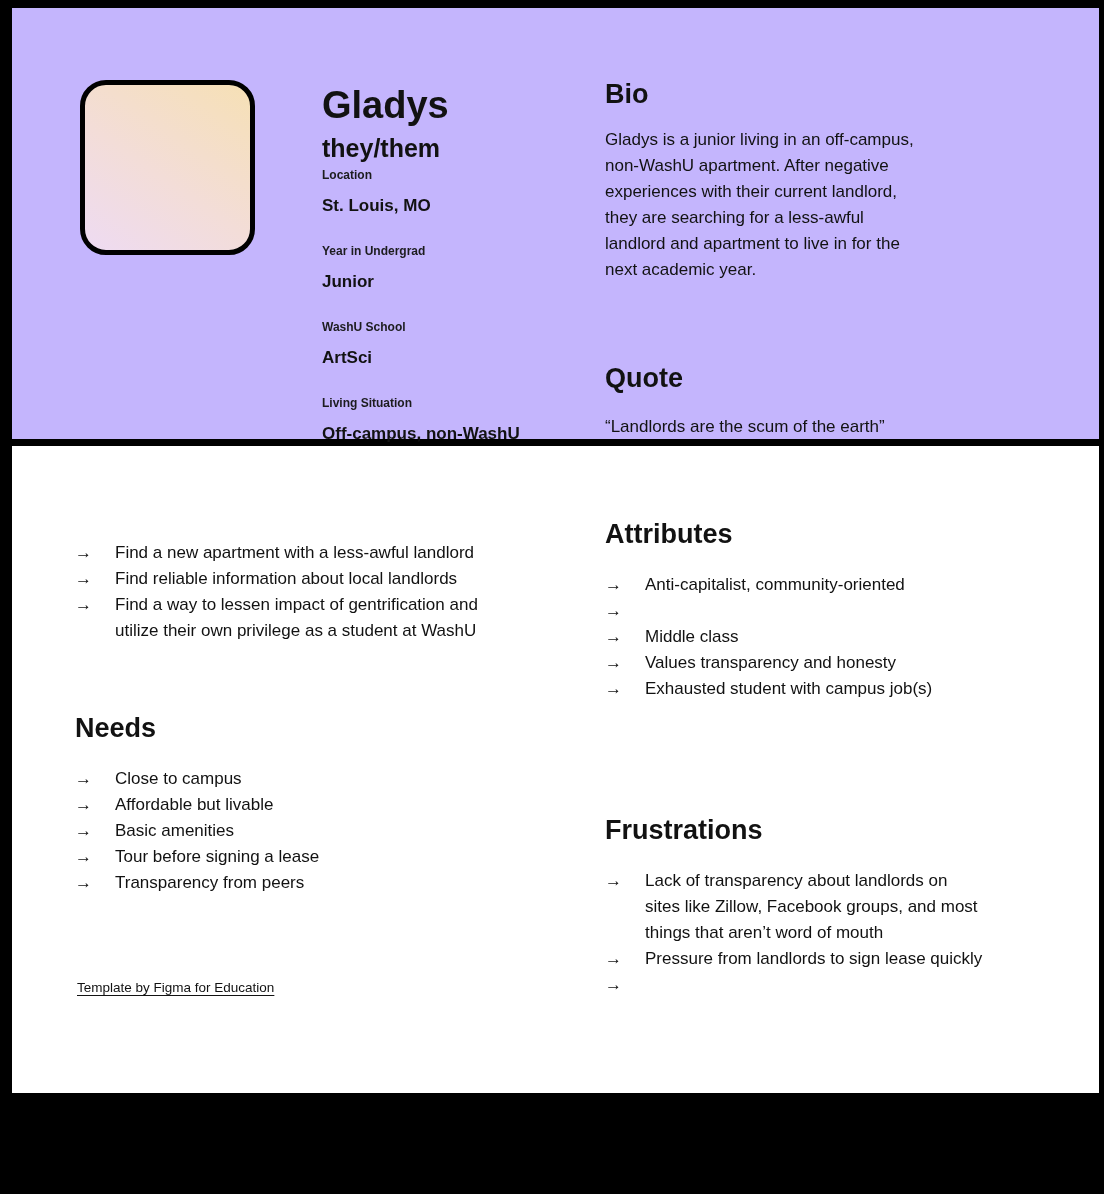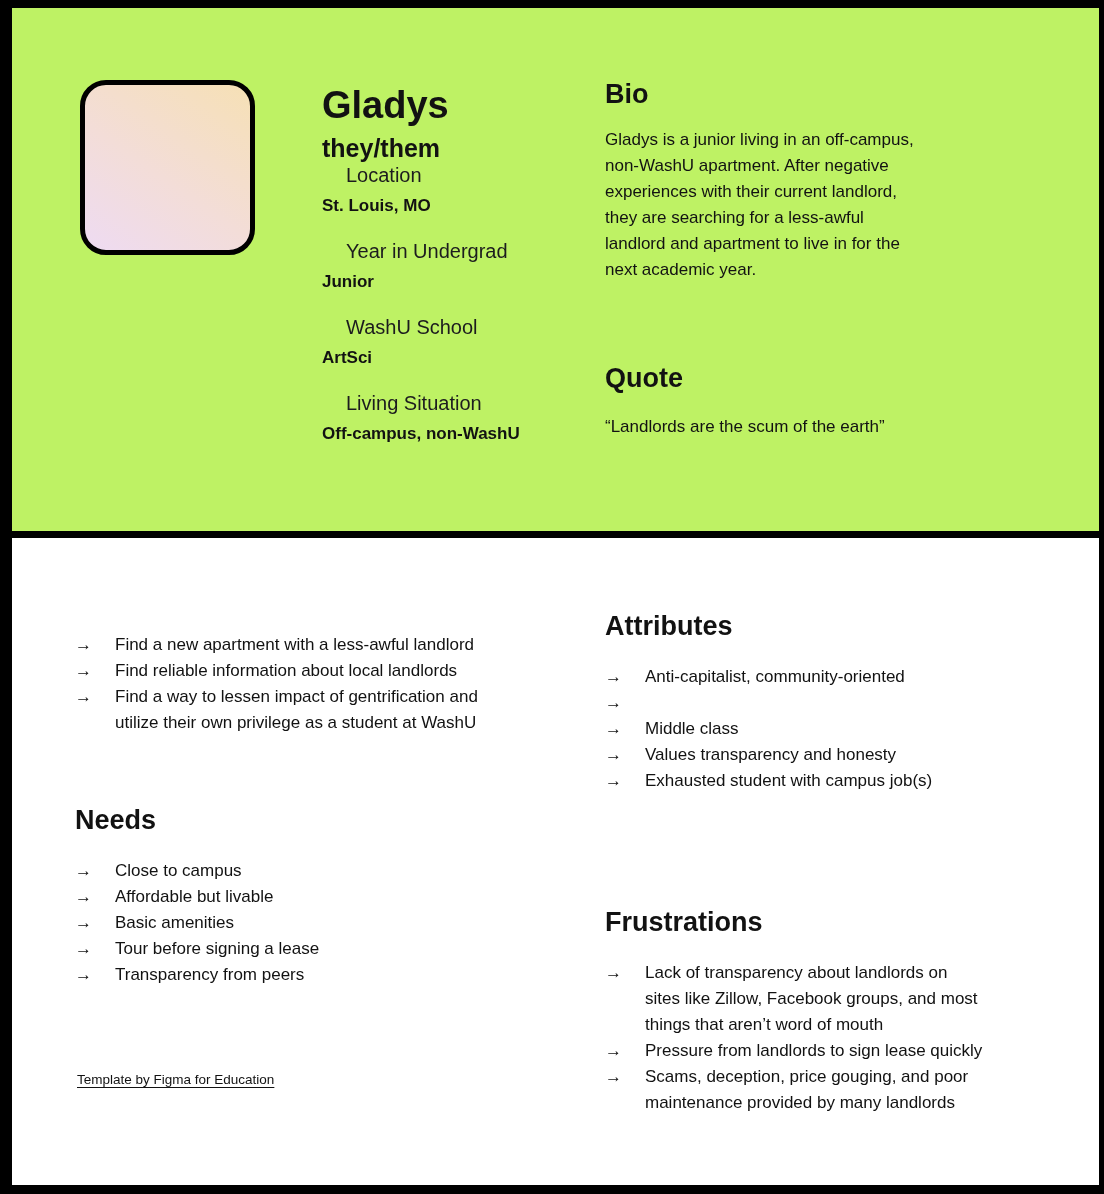--- a/index.html
+++ b/index.html
@@ -10,22 +10,22 @@
     font-family: "Liberation Sans", sans-serif;
     color: #121212;
     -webkit-font-smoothing: antialiased;
   }
   .page {
     position: absolute; left: 12px; top: 8px;
     width: 1087px; height: 1179px;
   }
   .top-section {
     position: relative;
-    width: 100%; height: 523px;
-    background: #bef264;
+    width: 100%; height: 431px;
+    background: #c4b5fd;
   }
   .section-divider {
     width: 100%; height: 7px;
     background: #000;
   }
   .white-section {
     position: relative;
     width: 100%; height: 647px;
     background: #FFFFFF;
   }
@@ -42,21 +42,21 @@
   .profile-col { position: absolute; left: 310px; top: 74px; width: 270px; }
   .persona-name {
     font-size: 38px; font-weight: 800; line-height: 46px;
     letter-spacing: 0px;
   }
   .persona-pronouns {
     font-size: 25px; font-weight: 700; line-height: 32px;
     margin-top: 4px; 
   }
   .field { margin-bottom: 23px; }
-  .field-label { font-size: 20px; font-weight: 400; line-height: 22px; margin-bottom: 9px; color: #1c1c1e; margin-left: 24px; }
+  .field-label { font-size: 12px; font-weight: 700; line-height: 22px; margin-bottom: 9px; color: #1c1c1e; }
   .field-value { font-size: 17px; font-weight: 700; line-height: 22px; }
 
   .bio-block { position: absolute; left: 593px; top: 70px; width: 390px; }
   .quote-block { position: absolute; left: 593px; top: 354px; width: 390px; }
   .h2 {
     font-size: 27px; font-weight: 700; line-height: 33px;
   }
   .body-text {
     margin-top: 16px;
     font-size: 17px; font-weight: 400; line-height: 26px;
@@ -216,22 +216,20 @@
           <span class="li-text">Lack of transparency about landlords on
 sites like Zillow, Facebook groups, and most
 things that aren’t word of mouth</span>
         </div>
         <div class="li">
           <span class="arrow">→</span>
           <span class="li-text">Pressure from landlords to sign lease quickly</span>
         </div>
         <div class="li">
           <span class="arrow">→</span>
-          <span class="li-text">Scams, deception, price gouging, and poor
-maintenance provided by many landlords</span>
         </div>
       </div>
     </div>
 
     <a class="template-link">Template by Figma for Education</a>
 
   </div>
 </div>
 
 </body></html>

